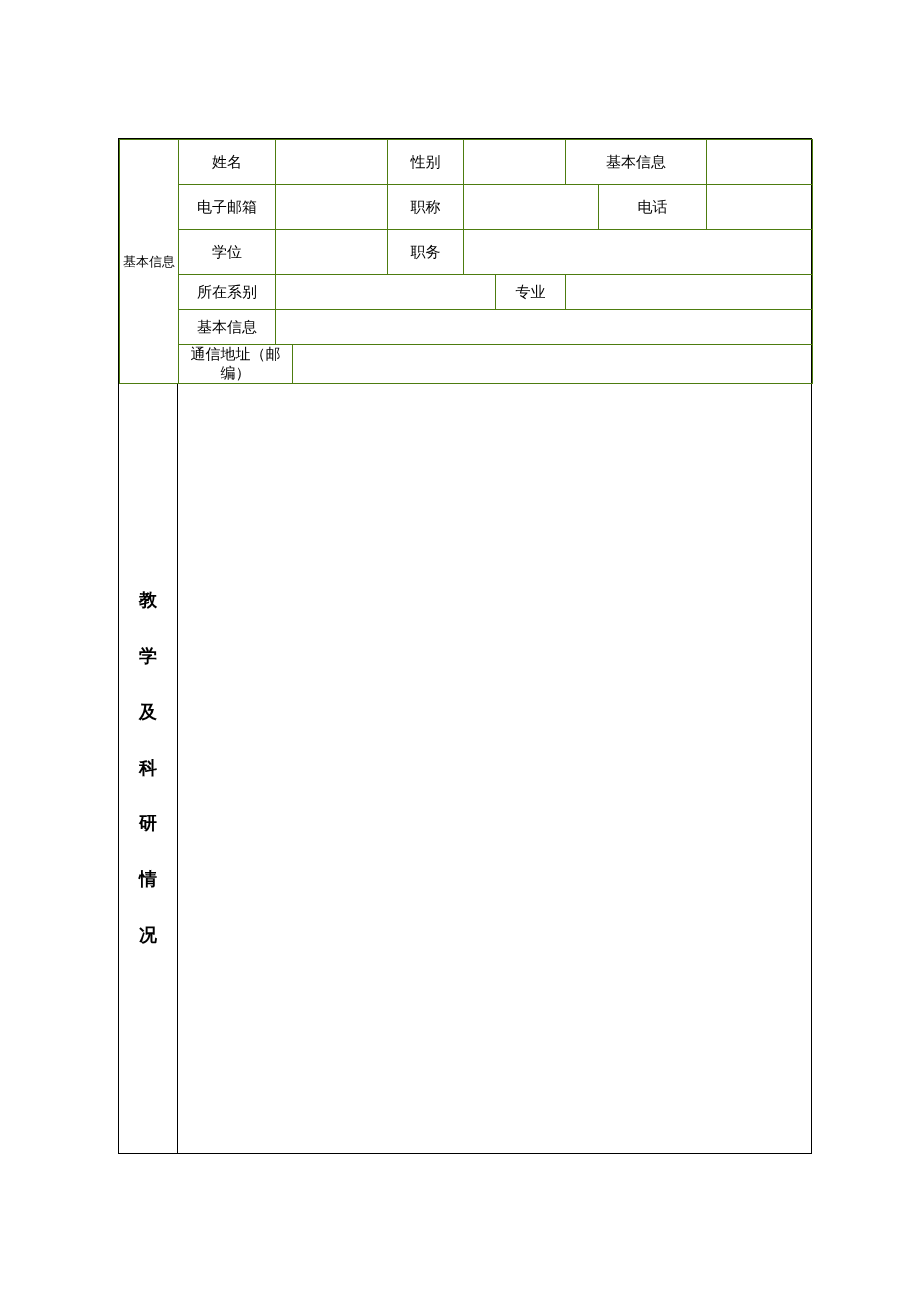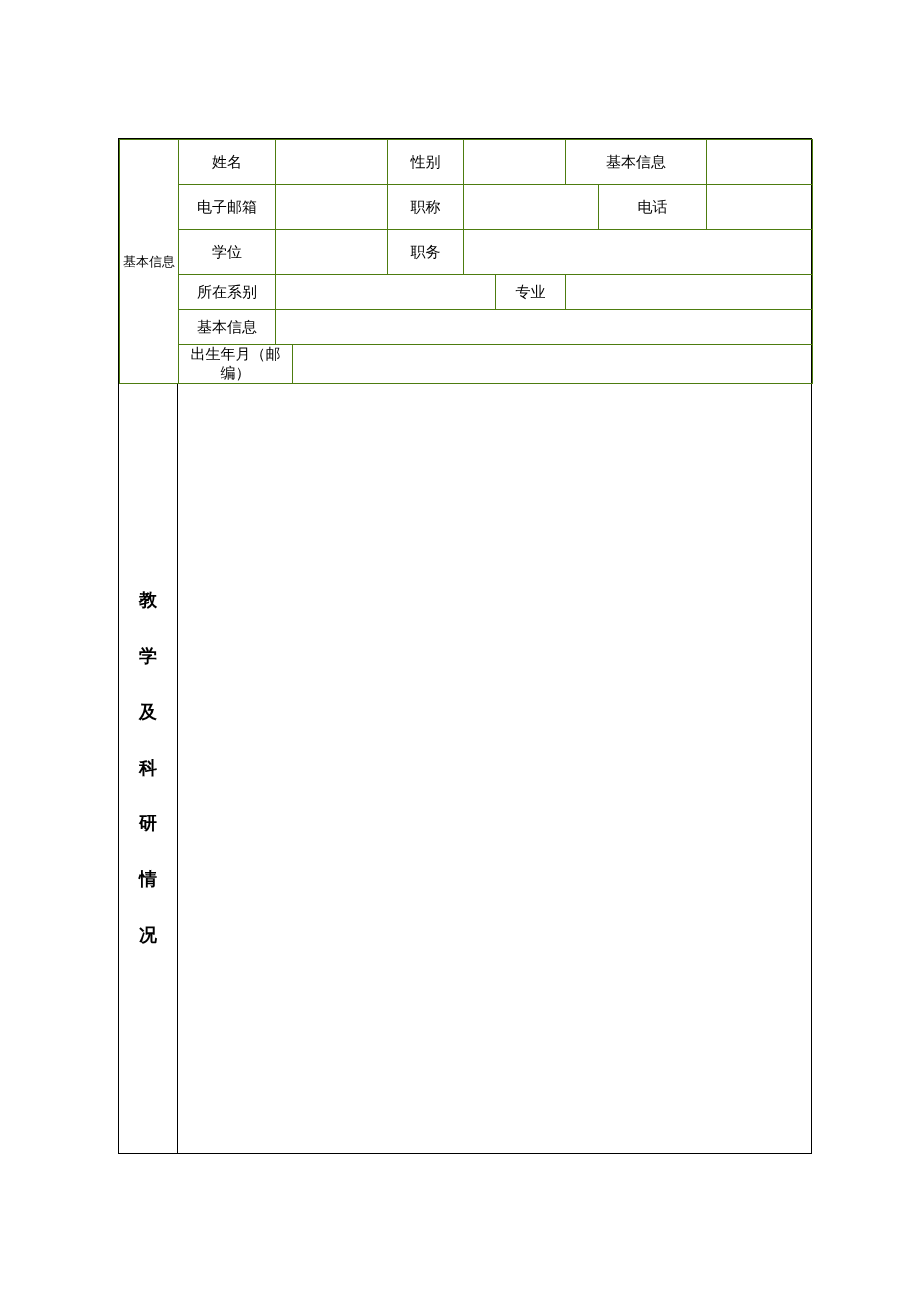--- a/index.html
+++ b/index.html
@@ -120,21 +120,21 @@
       <td>所在系别</td>
       <td colspan="4"></td>
       <td colspan="2">专业</td>
       <td colspan="4"></td>
     </tr>
     <tr class="row-short">
       <td>基本信息</td>
       <td colspan="10"></td>
     </tr>
     <tr class="row-address">
-      <td colspan="2">出生年月（邮编）</td>
+      <td colspan="2">通信地址（邮编）</td>
       <td colspan="9"></td>
     </tr>
   </tbody>
     </table>
   <div class="teaching-section">
     <div class="teaching-label-cell">
       <div class="teaching-label" id="teaching-label-chars">
           <span>教</span>
           <span>学</span>
           <span>及</span>

